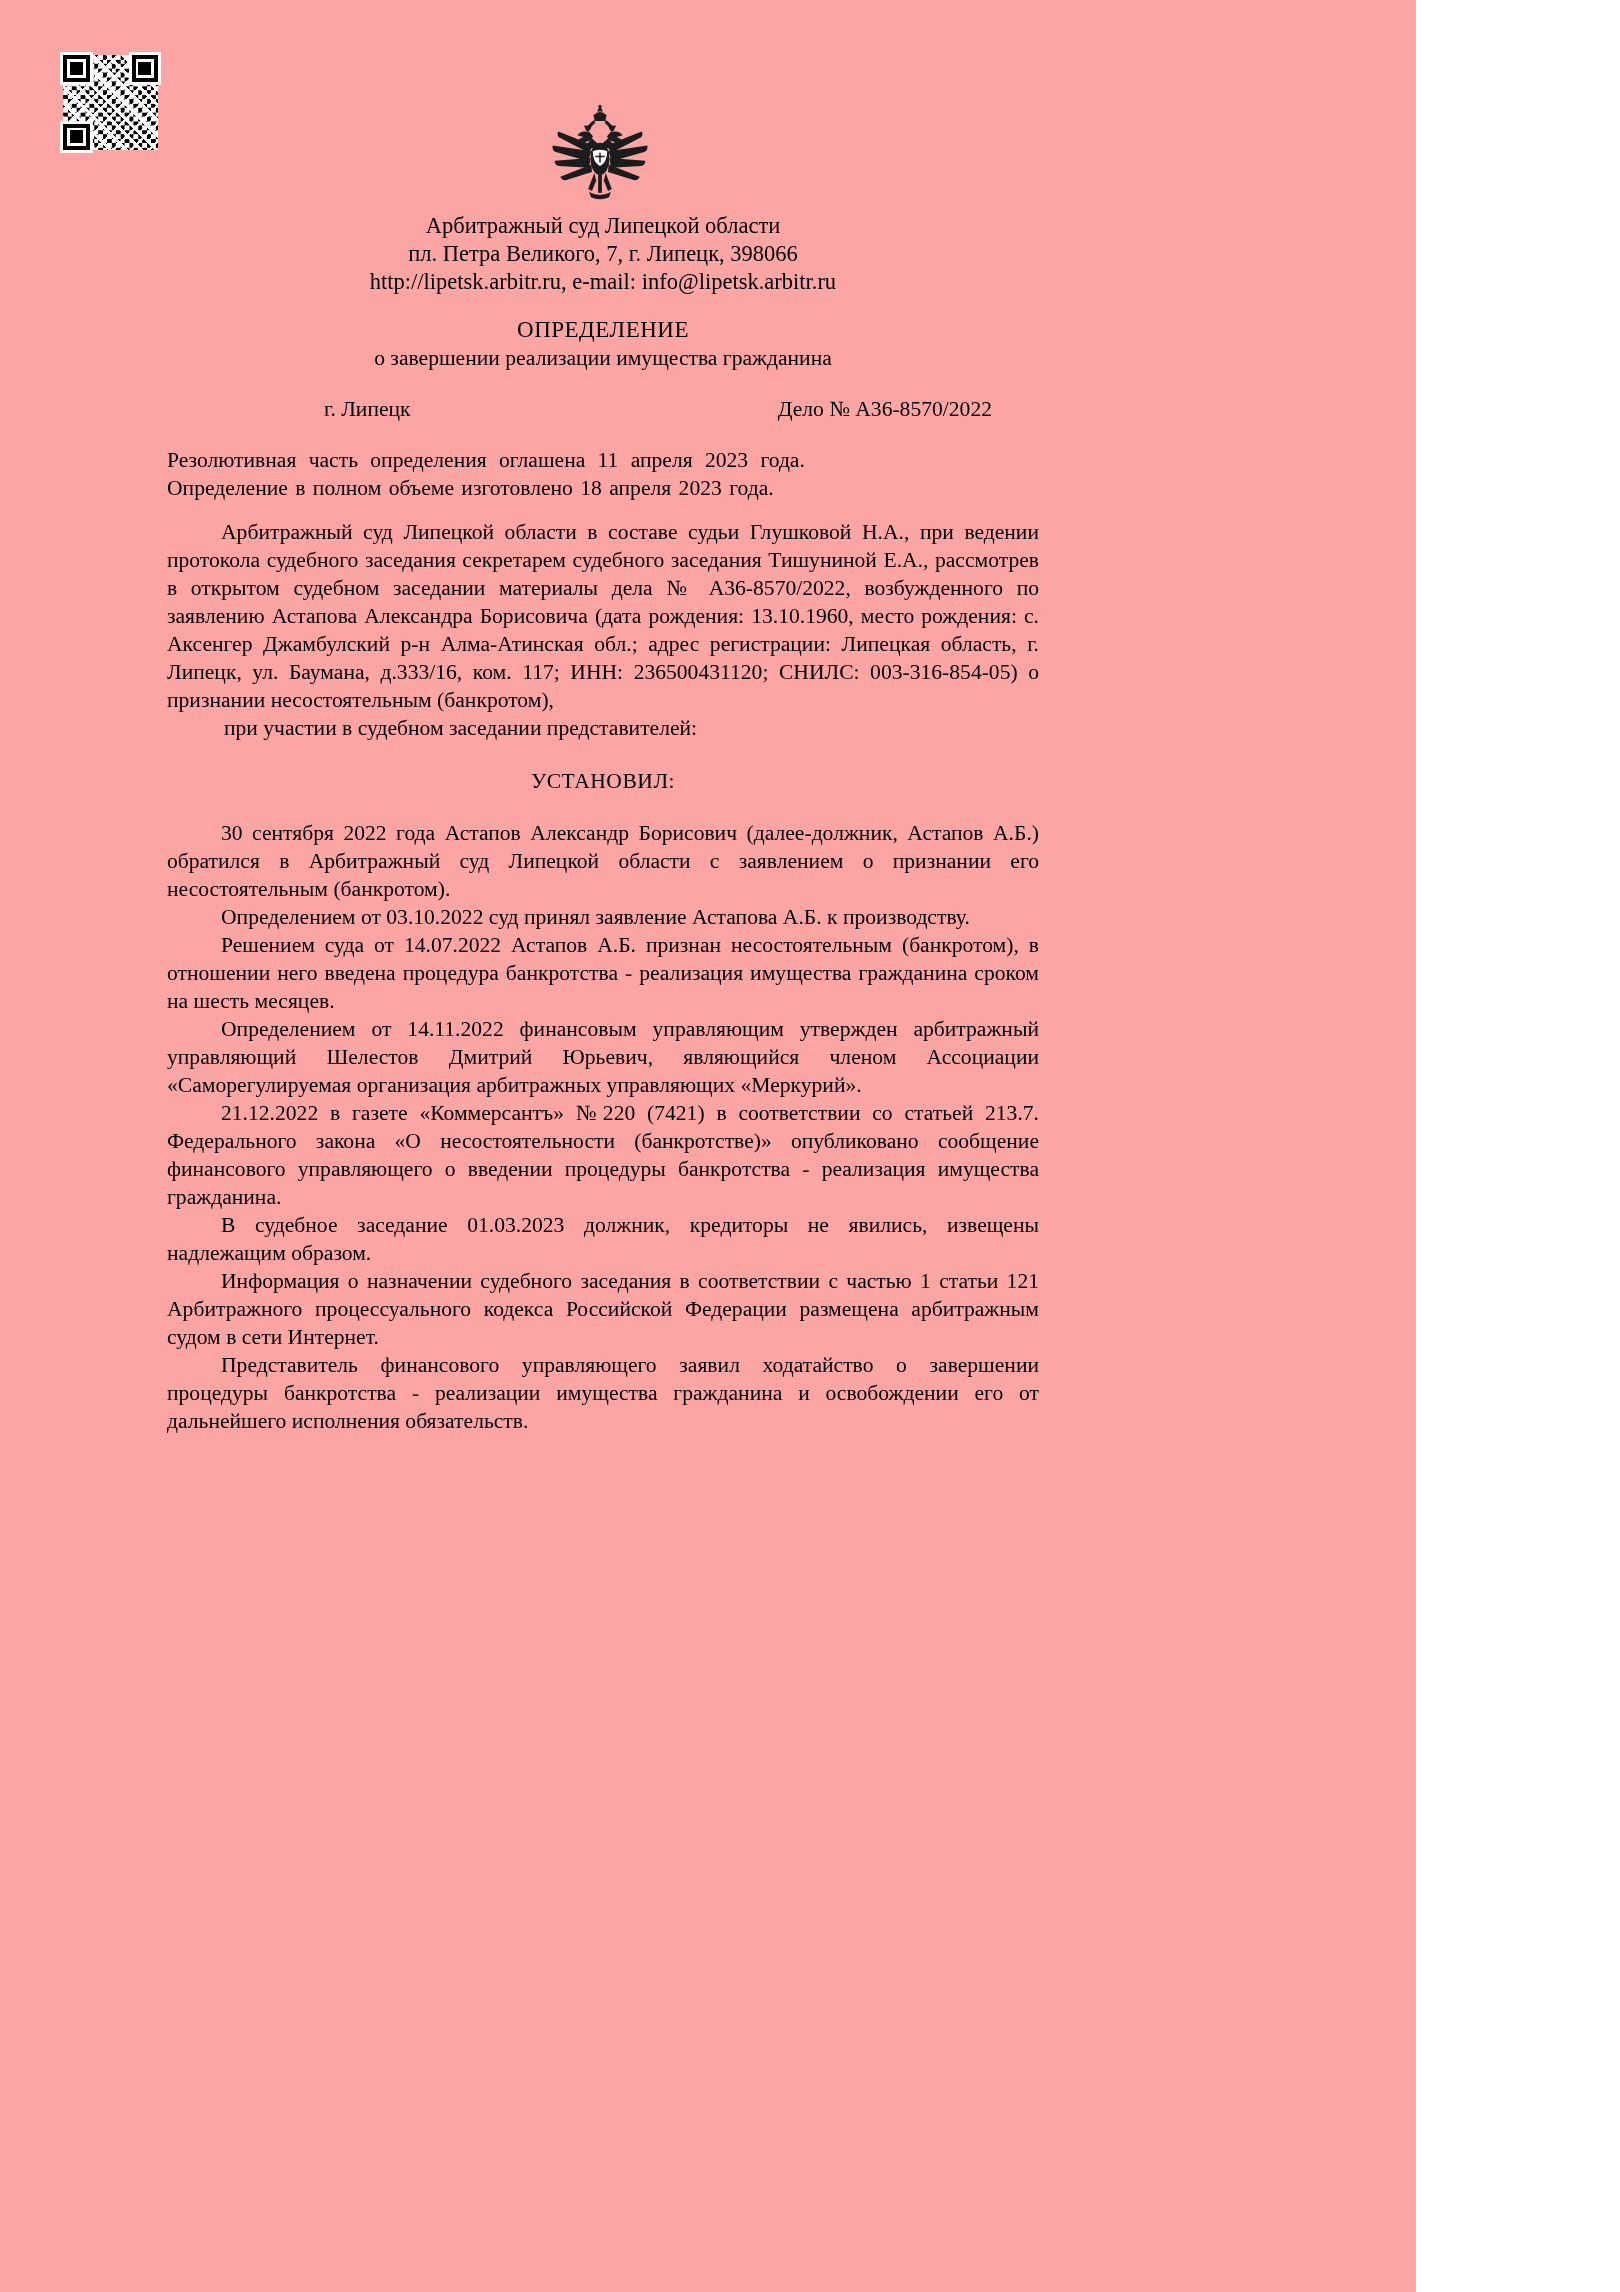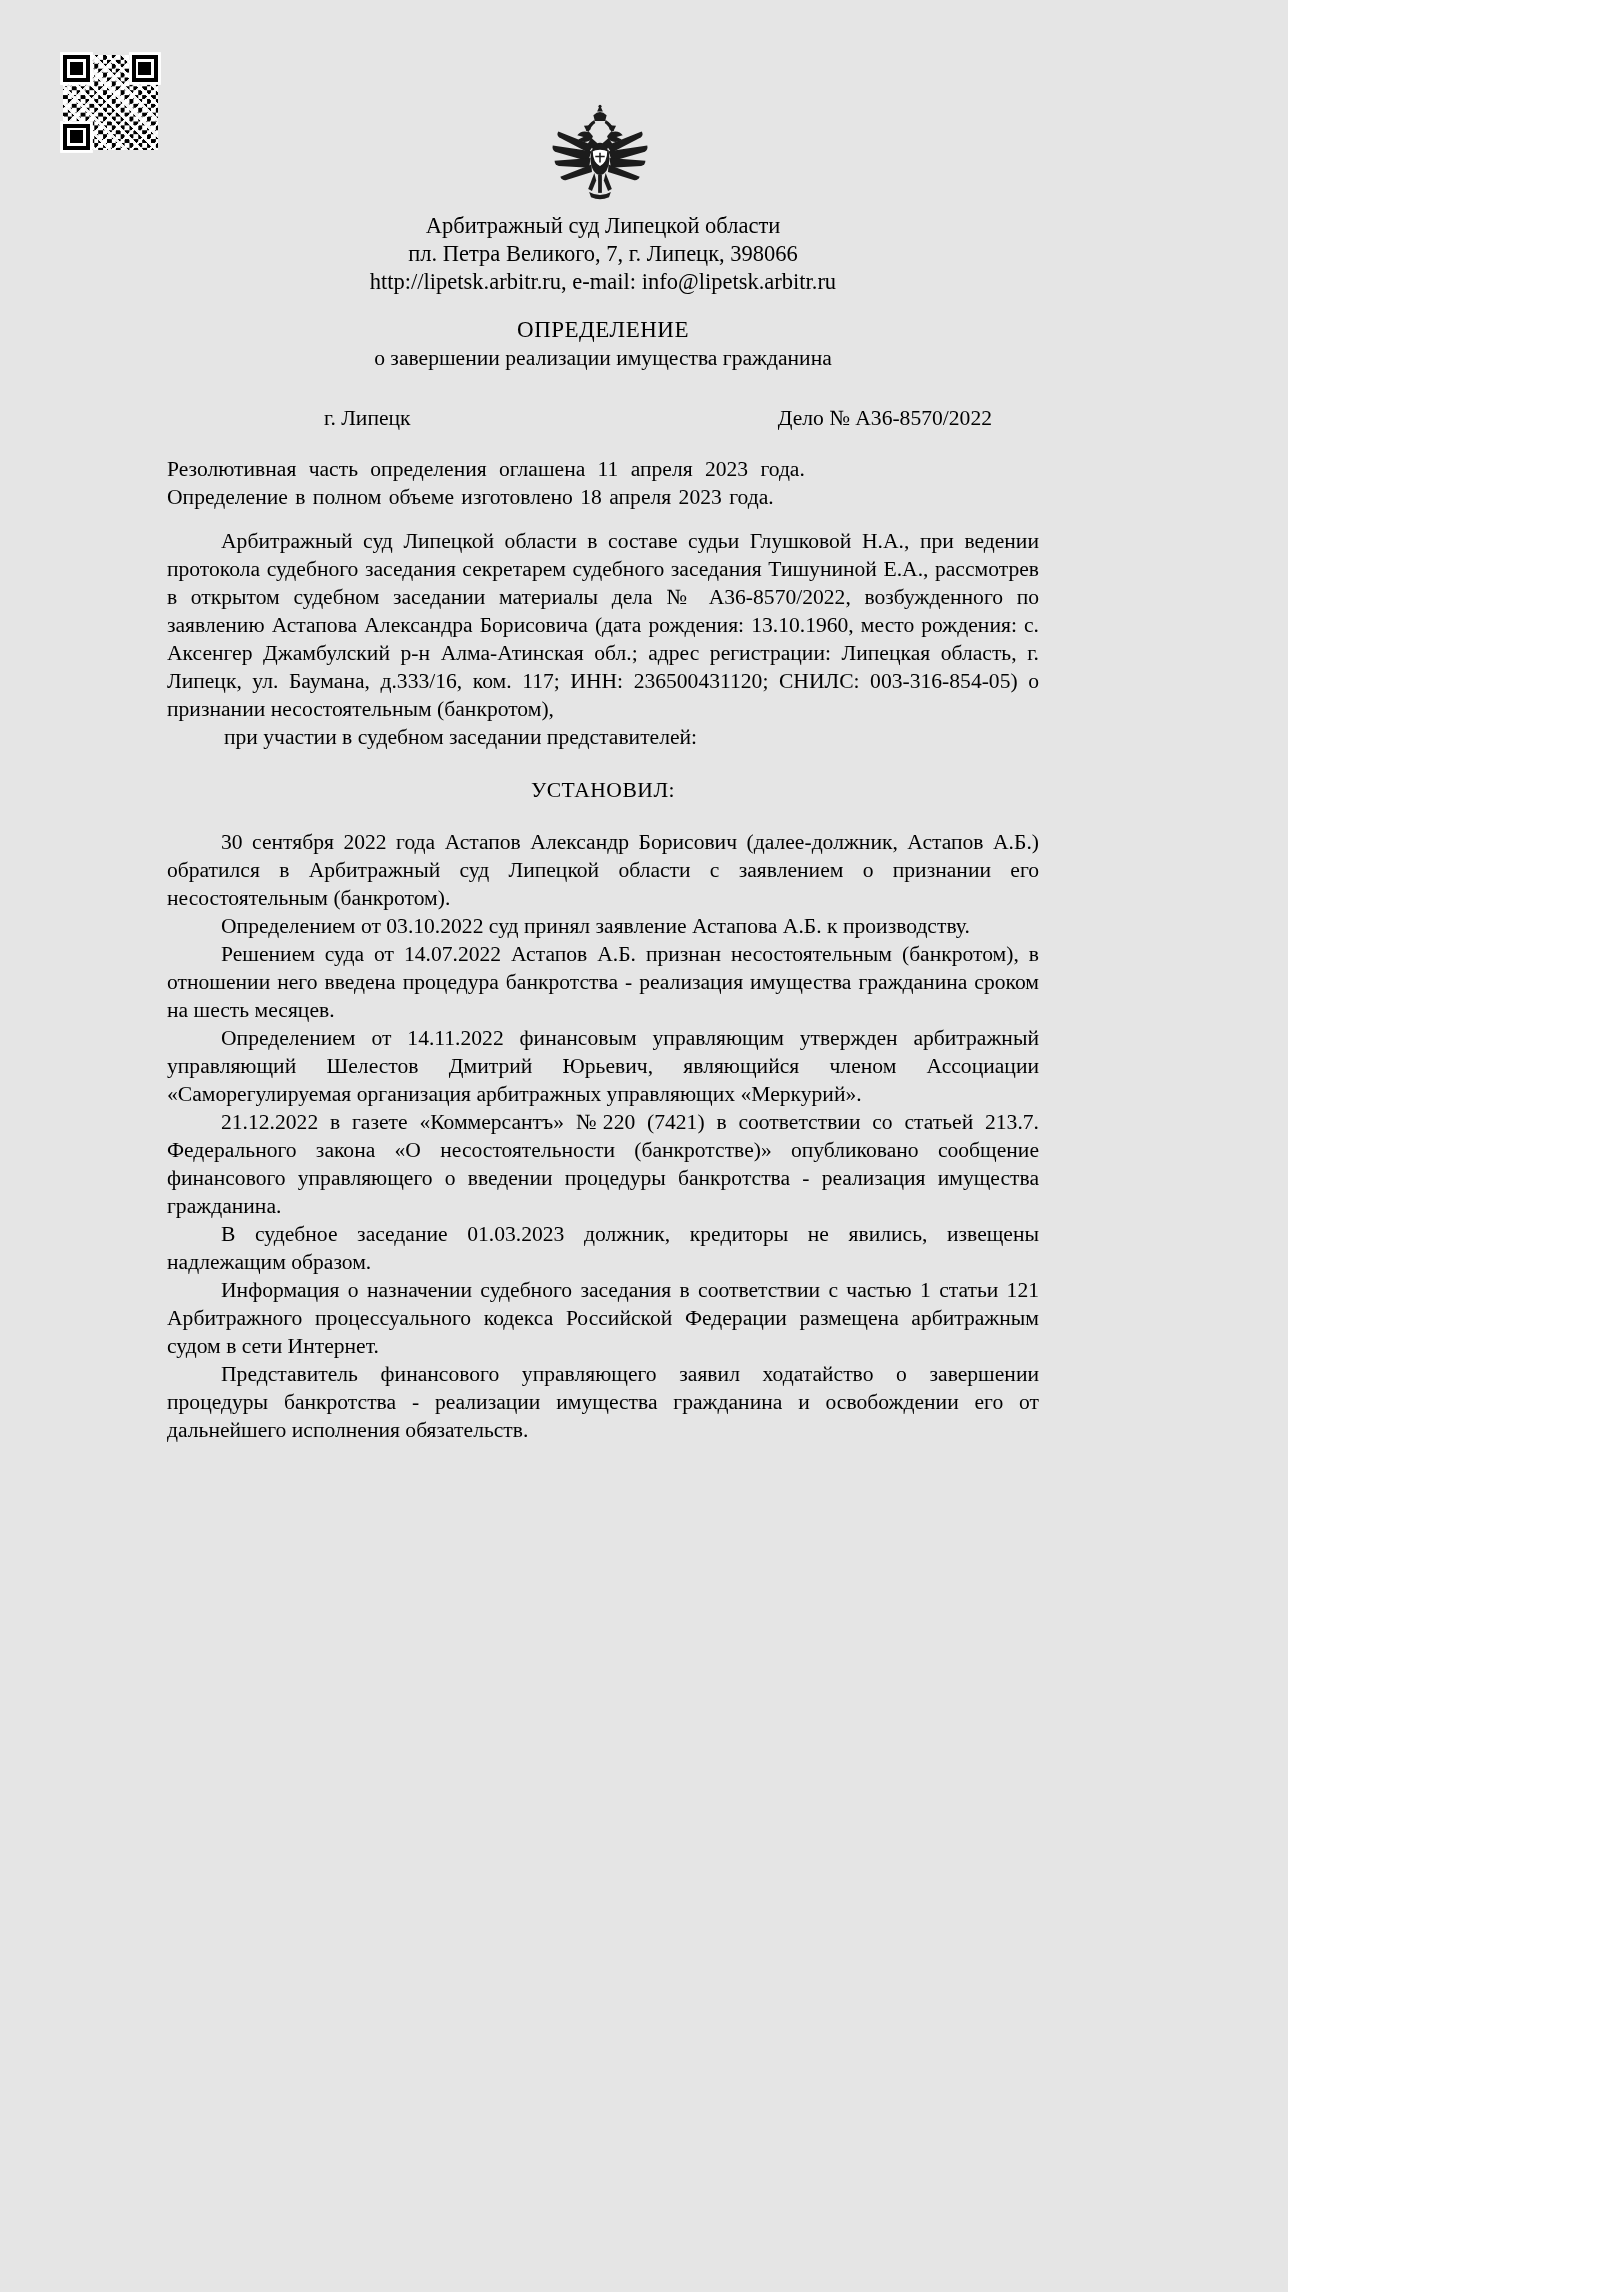--- a/index.html
+++ b/index.html
@@ -1,20 +1,20 @@
 <!DOCTYPE html>
 <html lang="ru"><head>
 <meta charset="utf-8">
 <style>
   html,body{margin:0;padding:0;background:#ffffff;}
   .page{
     position:relative;
-    width:1288px;
+    width:1416px;
     height:2293px;
-    background:#e5e5e5;
+    background:#fca5a5;
     font-family:"Liberation Serif","DejaVu Serif",serif;
     color:#000;
     overflow:hidden;
   }
   
   .qr{position:absolute;left:63px;top:55px;width:95px;height:95px;background:#fff;}
   .qr-noise{
     position:absolute;inset:0;
     background-image:
       repeating-linear-gradient(45deg, rgba(255,255,255,.95) 0 2.9px, transparent 2.9px 10.8px),
@@ -35,21 +35,21 @@
   
   .content{
     position:absolute;left:167px;top:0;width:872px;
     padding-top:212px;
     font-size:21.6px;line-height:28px;
   }
   .center{text-align:center;}
   .hdr{font-size:22.5px;}
   .title-block{margin-top:19.6px;}
   .doc-title{font-size:23px;letter-spacing:0.5px;}
-  .meta-row{display:flex;justify-content:space-between;margin-top:32px;}
+  .meta-row{display:flex;justify-content:space-between;margin-top:23px;}
   .meta-city{padding-left:157px;}
   .meta-case{padding-right:47px;}
   .resolution{margin-top:23.5px;}
   .res1{word-spacing:6.9px;}
   .res2{word-spacing:2px;}
   .para{margin:0;text-align:justify;text-indent:54px;text-align-last:left;}
   .preamble{margin-top:15.7px;}
   .participants-intro{text-indent:57px;}
   .participants{margin-left:74px;text-align:justify;text-indent:0;}
   .ustanovil{margin-top:25.5px;margin-bottom:23.5px;text-align:center;letter-spacing:0.5px;}

